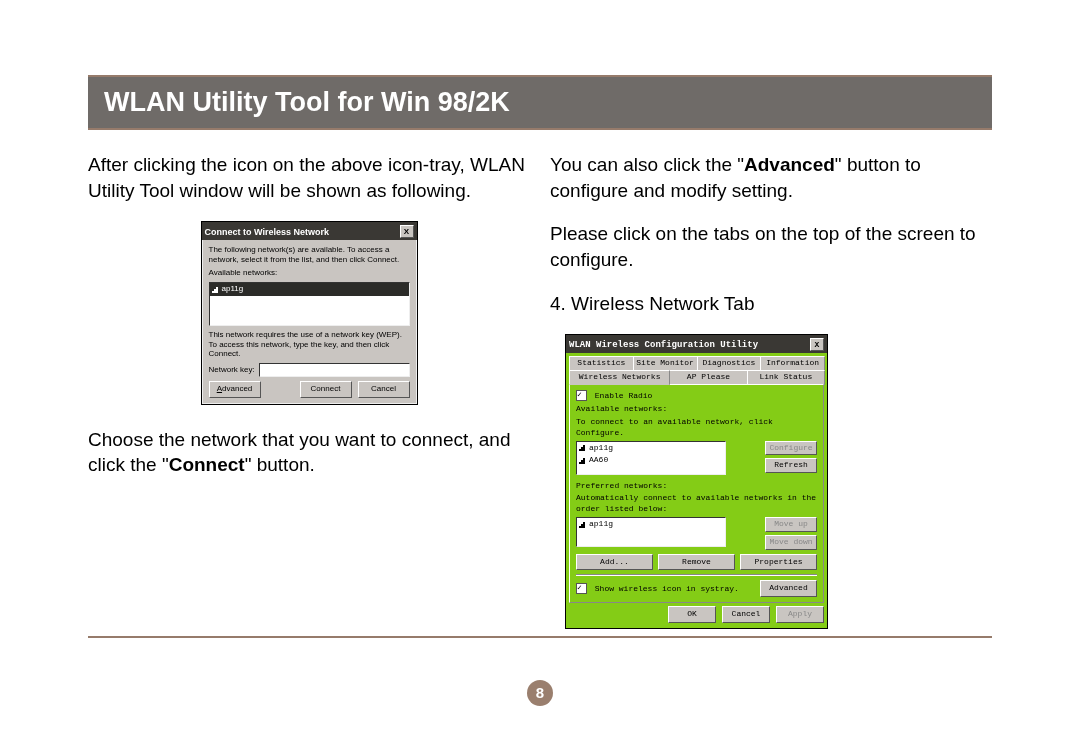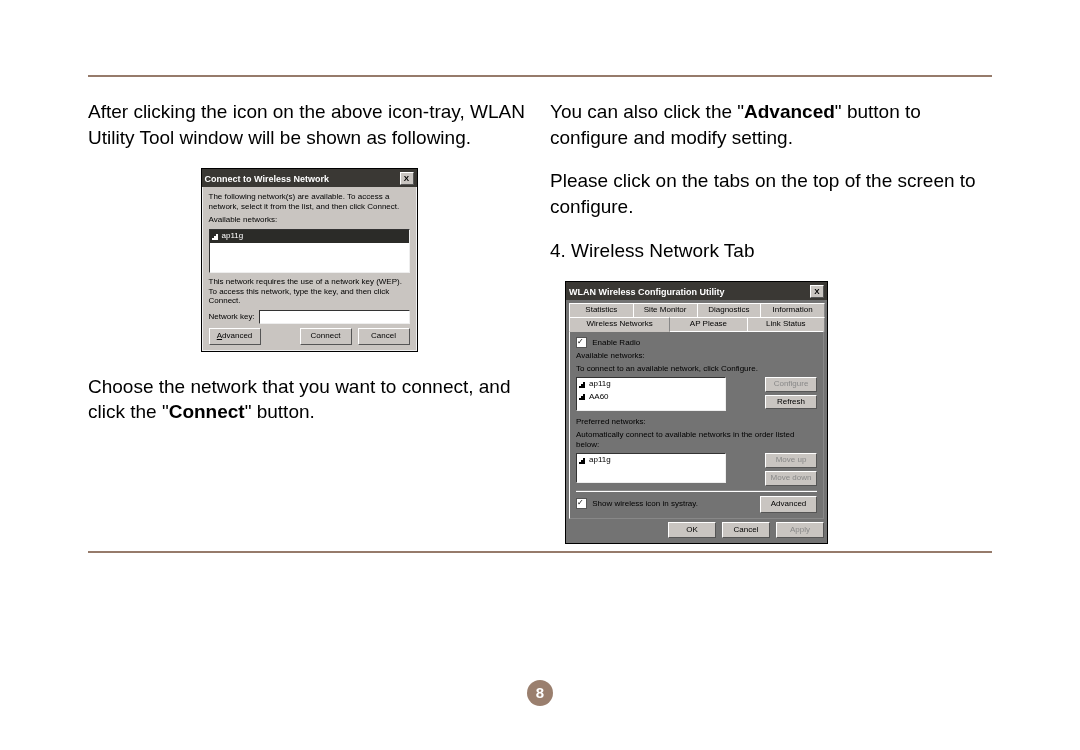--- a/index.html
+++ b/index.html
@@ -148,24 +148,24 @@
   .btn-row {
     display:flex;
     gap:6px;
     justify-content:flex-end;
   }
   .btn-row .win-btn { width:50px; }
   .underline-k { text-decoration: underline; }
 
   
   .win-dialog2 {
-    font-family: Liberation Sans, sans-serif;
+    font-family: Liberation Mono, monospace;
     font-size: 8px;
     color: #000;
-    background: #737373;
+    background: #84cc16;
     border: 1px solid #000;
     width: 261px;
     margin-left: 15px;
   }
   .tabs {
     display:flex;
     flex-wrap:wrap;
     padding: 3px 3px 0 3px;
   }
   .tab {
@@ -260,20 +260,23 @@
     text-align:center;
     line-height:26px;
   }
 </style>
 </head>
 <body>
 
 <div class="page">
 
   <div class="content-frame">
+    <div class="header-bar">
+      <span class="header-title">WLAN Utility Tool for Win 98/2K</span>
+    </div>
 
     <div class="columns">
 
       <div class="col">
         <p class="para">After clicking the icon on the above icon-tray, WLAN Utility Tool window will be shown as following.</p>
 
         <div class="win-dialog">
           <div class="titlebar">
             <span>Connect to Wireless Network</span>
             <div class="titlebar-x">X</div>
@@ -361,20 +364,25 @@
                 <div class="net-row">
                     <span class="signal-icon-dark"></span>
                     <span>ap11g</span>
                   </div>
               </div>
               <div class="side-btns">
                 <div class="win-btn disabled">Move up</div>
                 <div class="win-btn disabled">Move down</div>
               </div>
             </div>
+            <div class="flex-row" style="margin-top:4px">
+              <div class="win-btn" style="flex:1">Add...</div>
+              <div class="win-btn" style="flex:1">Remove</div>
+              <div class="win-btn" style="flex:1">Properties</div>
+            </div>
 
             <div class="hr-line"></div>
             <div class="flex-row" style="align-items:center">
               <div style="flex:1">
                 <span class="checkbox checked"></span>
                 <span>Show wireless icon in systray.</span>
               </div>
               <div class="win-btn" style="width:55px">Advanced</div>
             </div>
           </div>

